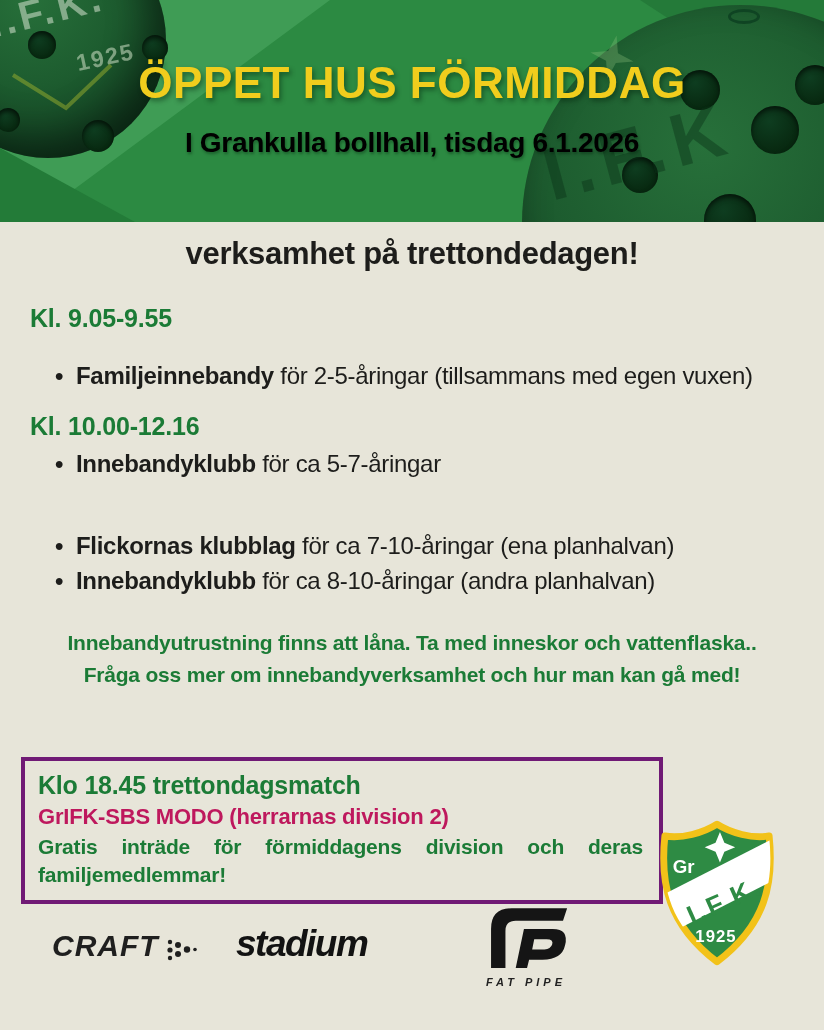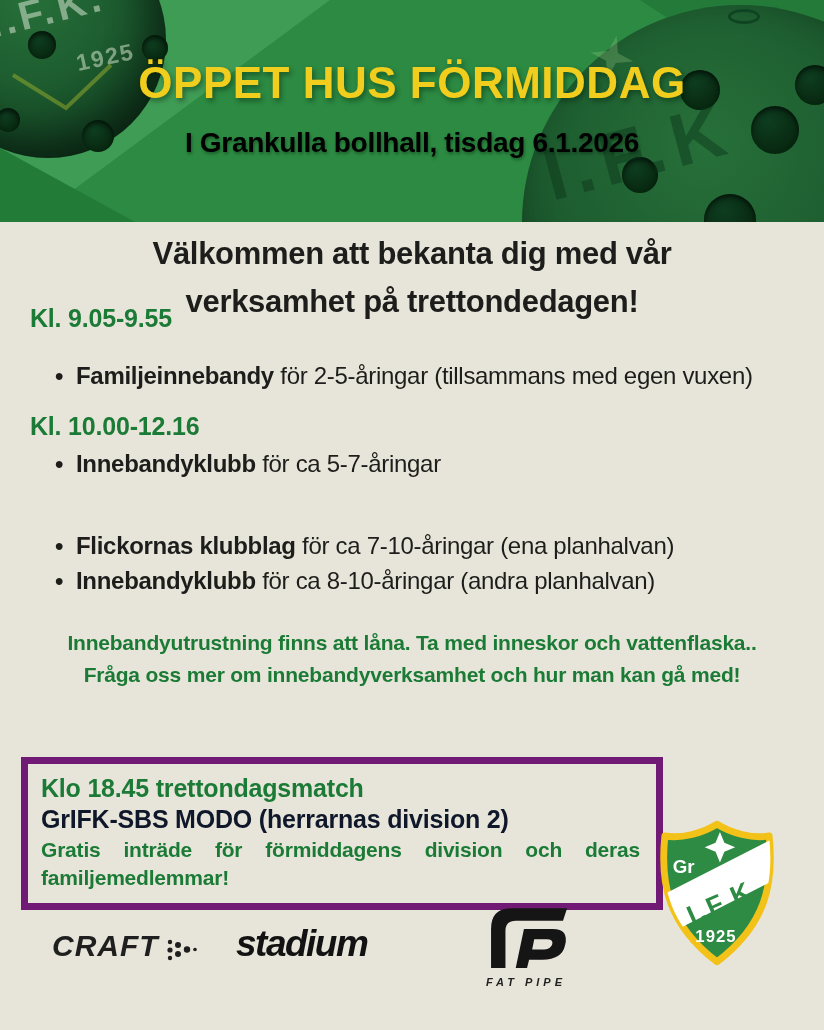--- a/index.html
+++ b/index.html
@@ -59,23 +59,23 @@
             letter-spacing:-.3px; white-space:nowrap;text-align:center; }
   .bullet::before { content:"•"; position:absolute; left:-21px; font-weight:bold; }
   .b1 { top:362px; } .b2 { top:450px; } .b3 { top:532px; } .b4 { top:567px; }
   .bullet b { font-weight:bold; }
 
   .info { position:absolute; left:0; top:627px; width:100%; text-align:center;
           font-size:21px; font-weight:bold; color:#1B7B36; line-height:32px;
           letter-spacing:-.2px; }
 
   .match-box { position:absolute; left:21px; top:757px; width:642px;
-               border:7px solid #701a75; padding:9px 16px 11px 13px; }
+               border:4px solid #701a75; padding:9px 16px 11px 13px; }
   .mb1 { font-size:25px; font-weight:bold; color:#1B7B36; line-height:30px; letter-spacing:-.2px; }
-  .mb2 { font-size:25px; font-weight:bold; color:#0f172a; line-height:33px; letter-spacing:-.2px; }
+  .mb2 { font-size:22px; font-weight:bold; color:#be185d; line-height:33px; letter-spacing:-.2px; }
   .mb3 { font-size:21px; font-weight:bold; color:#1B7B36; line-height:28px;
          text-align:justify; letter-spacing:-.2px; }
 
   
   .craft { position:absolute; left:52px; top:929px; display:flex; align-items:flex-end; }
   .craft-word { font-size:30px; font-weight:bold; font-style:italic; color:#1f1f1f;
                 letter-spacing:1px; }
   .craft-dots { margin-left:7px; margin-top:4px; }
   .stadium { position:absolute; left:236px; top:923px; font-size:37px; font-weight:bold;
              color:#121212; letter-spacing:-1.5px; transform:scaleY(1.02);font-style:italic; }
@@ -119,21 +119,20 @@
       </svg>
       <span class="wm wm-ifk-r">I.F.K</span>
       <div class="arc"></div>
     </div>
 
     <div class="hdr-title">ÖPPET HUS FÖRMIDDAG</div>
     <div class="hdr-sub">I Grankulla bollhall, tisdag 6.1.2026</div>
   </div>
 
   <div class="welcome">
-    <div>Välkommen att bekanta dig med vår</div>
     <div>verksamhet på trettondedagen!</div>
   </div>
 
   <div class="time t1">Kl. 9.05-9.55</div>
   <div class="bullet b1"><b>Familjeinnebandy</b><span> för 2-5-åringar (tillsammans med egen vuxen)</span></div>
 
   <div class="time t2">Kl. 10.00-12.16</div>
   <div class="bullet b2"><b>Innebandyklubb</b><span> för ca 5-7-åringar</span></div>
 
   <div class="bullet b3"><b>Flickornas klubblag</b><span> för ca 7-10-åringar (ena planhalvan)</span></div>

